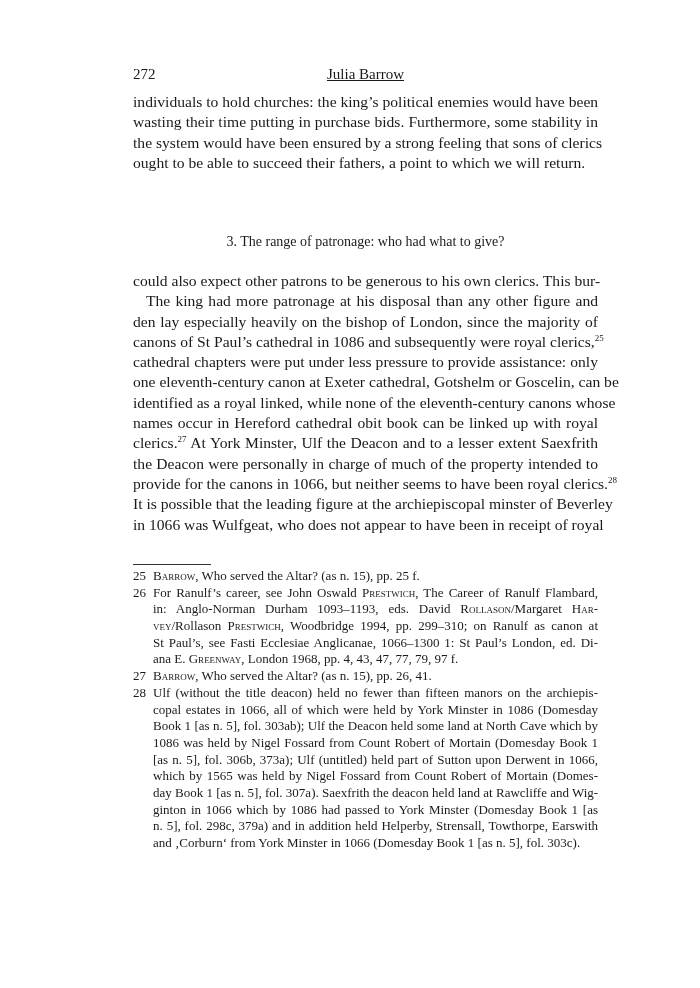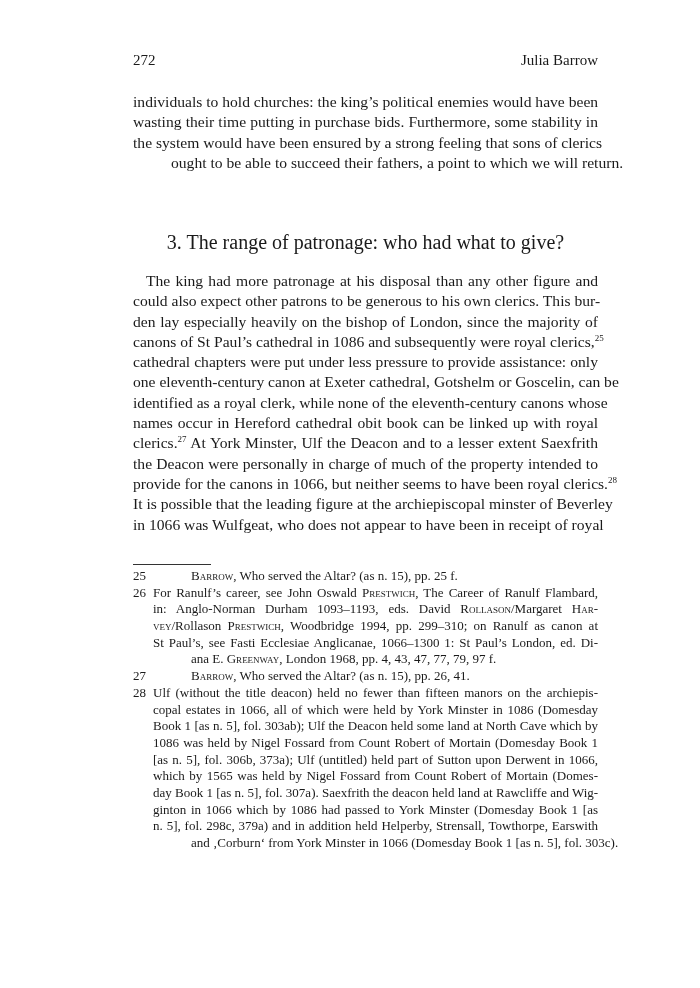--- a/index.html
+++ b/index.html
@@ -16,69 +16,69 @@
       color: #1a1a1a;
     }
     .page {
       position: absolute;
       left: 133px;
       top: 0;
       width: 465px;
     }
     .running-head {
       position: absolute;
-      top: 50px;
+      top: 64px;
       left: 0;
       width: 465px;
       height: 20px;
       font-size: 15px;
       line-height: 20px;
     }
     .page-number {
       position: absolute;
       left: 0;
       top: 0;
     }
     .running-title {
       position: absolute;
       left: 0;
       width: 465px;
-      text-align: right;
+      text-align: center;
       top: 0;
+      text-decoration: underline;
     }
     .body-block {
       position: absolute;
       left: 0;
       width: 465px;
       font-size: 15.6px;
       line-height: 20.3px;
     }
     .line {
       display: block;
       white-space: nowrap;
       text-align: justify;
       text-align-last: justify;
       height: 20.3px;
       overflow: visible;
     }
     .line.last {
       text-align-last: left;
-      margin-left: 38px;
     }
     .line.indent {
       text-indent: 13px;
     }
     .para-top { top: 92px; }
     .section-heading {
       position: absolute;
       top: 232px;
       left: 0;
       width: 465px;
       text-align: center;
-      font-size: 20px;
+      font-size: 14px;
       line-height: 20px;
     }
     .para-main { top: 271px; }
     sup {
       font-size: 9px;
       line-height: 0;
       vertical-align: 6px;
     }
     .fn-rule {
       position: absolute;
@@ -125,27 +125,27 @@
   <div class="body-block para-top">
     <span class="line">individuals to hold churches: the king’s political enemies would have been</span>
     <span class="line">wasting their time putting in purchase bids. Furthermore, some stability in</span>
     <span class="line">the system would have been ensured by a strong feeling that sons of clerics</span>
     <span class="line last">ought to be able to succeed their fathers, a point to which we will return.</span>
   </div>
 
   <div class="section-heading">3. The range of patronage: who had what to give?</div>
 
   <div class="body-block para-main">
+    <span class="line">could also expect other patrons to be generous to his own clerics. This bur-</span>
     <span class="line indent">The king had more patronage at his disposal than any other figure and</span>
-    <span class="line">could also expect other patrons to be generous to his own clerics. This bur-</span>
     <span class="line">den lay especially heavily on the bishop of London, since the majority of</span>
     <span class="line"><span>canons of St Paul’s cathedral in 1086 and subsequently were royal clerics,</span><sup>25</sup></span>
     <span class="line">cathedral chapters were put under less pressure to provide assistance: only</span>
     <span class="line">one eleventh-century canon at Exeter cathedral, Gotshelm or Goscelin, can be</span>
-    <span class="line">identified as a royal clerk, while none of the eleventh-century canons whose</span>
+    <span class="line">identified as a royal linked, while none of the eleventh-century canons whose</span>
     <span class="line">names occur in Hereford cathedral obit book can be linked up with royal</span>
     <span class="line"><span>clerics.</span><sup>27</sup><span> At York Minster, Ulf the Deacon and to a lesser extent Saexfrith</span></span>
     <span class="line">the Deacon were personally in charge of much of the property intended to</span>
     <span class="line"><span>provide for the canons in 1066, but neither seems to have been royal clerics.</span><sup>28</sup></span>
     <span class="line">It is possible that the leading figure at the archiepiscopal minster of Beverley</span>
     <span class="line">in 1066 was Wulfgeat, who does not appear to have been in receipt of royal</span>
   </div>
 
   <div class="fn-rule"></div>
 

